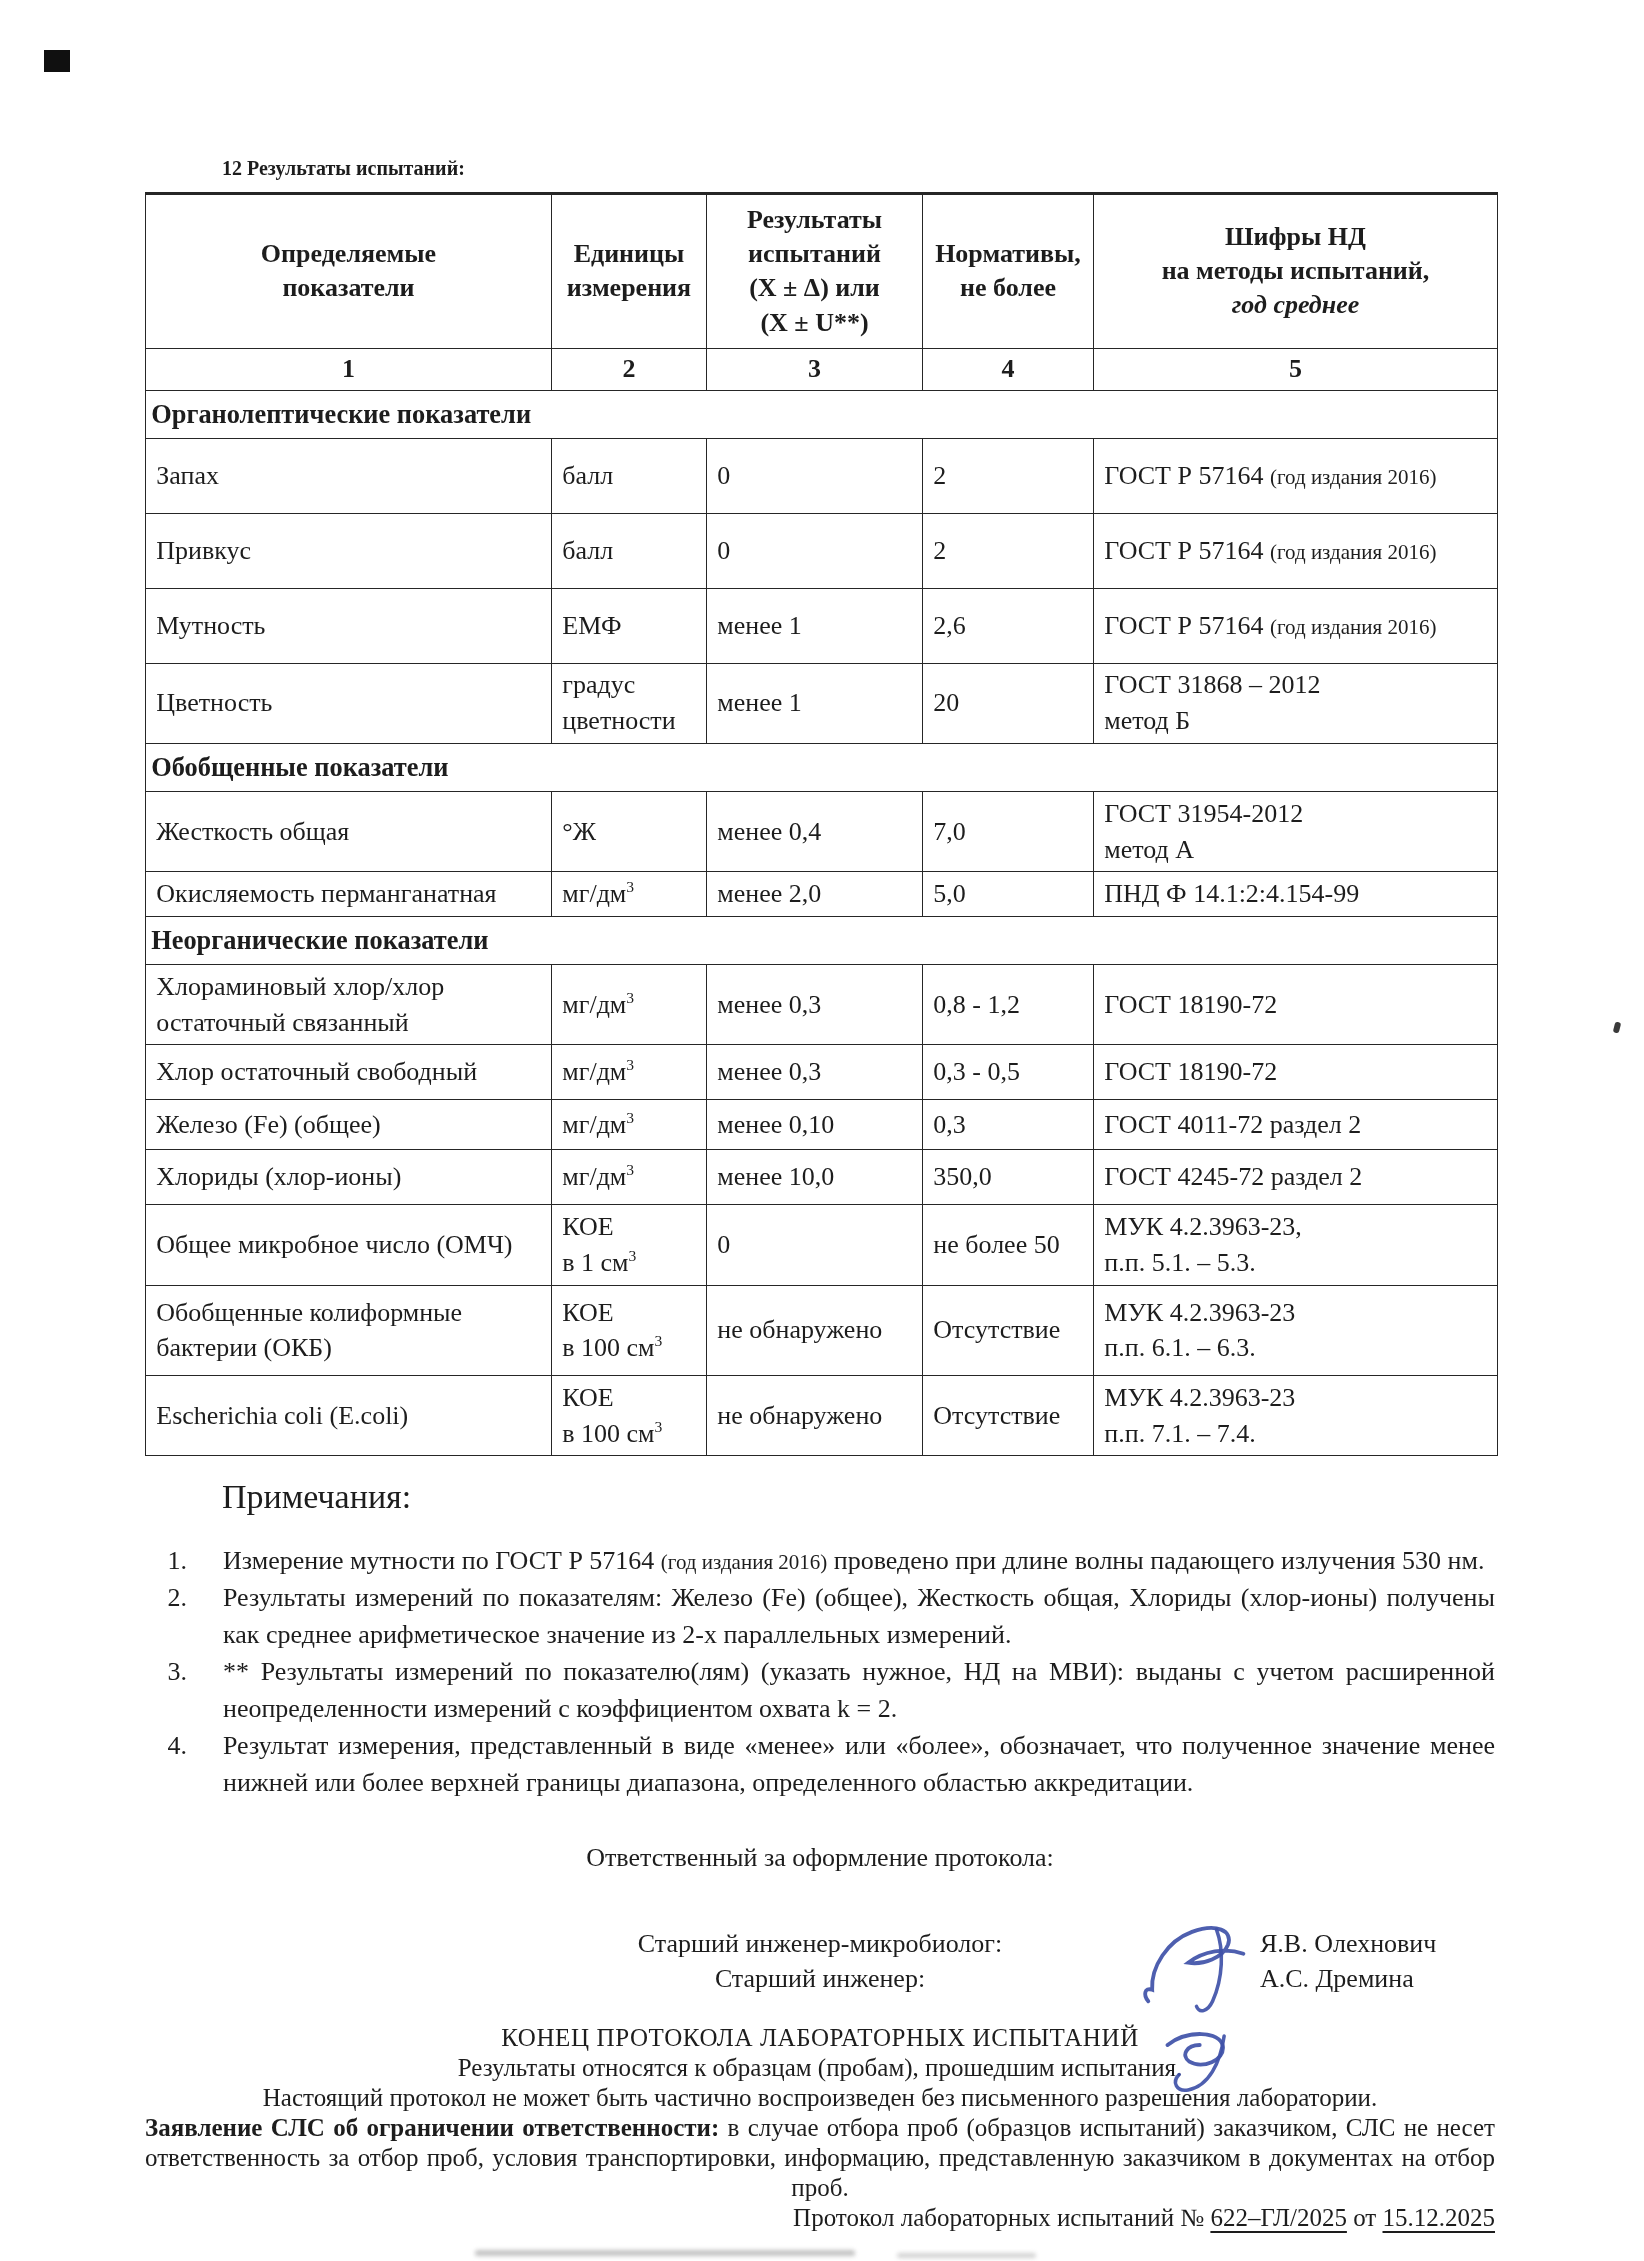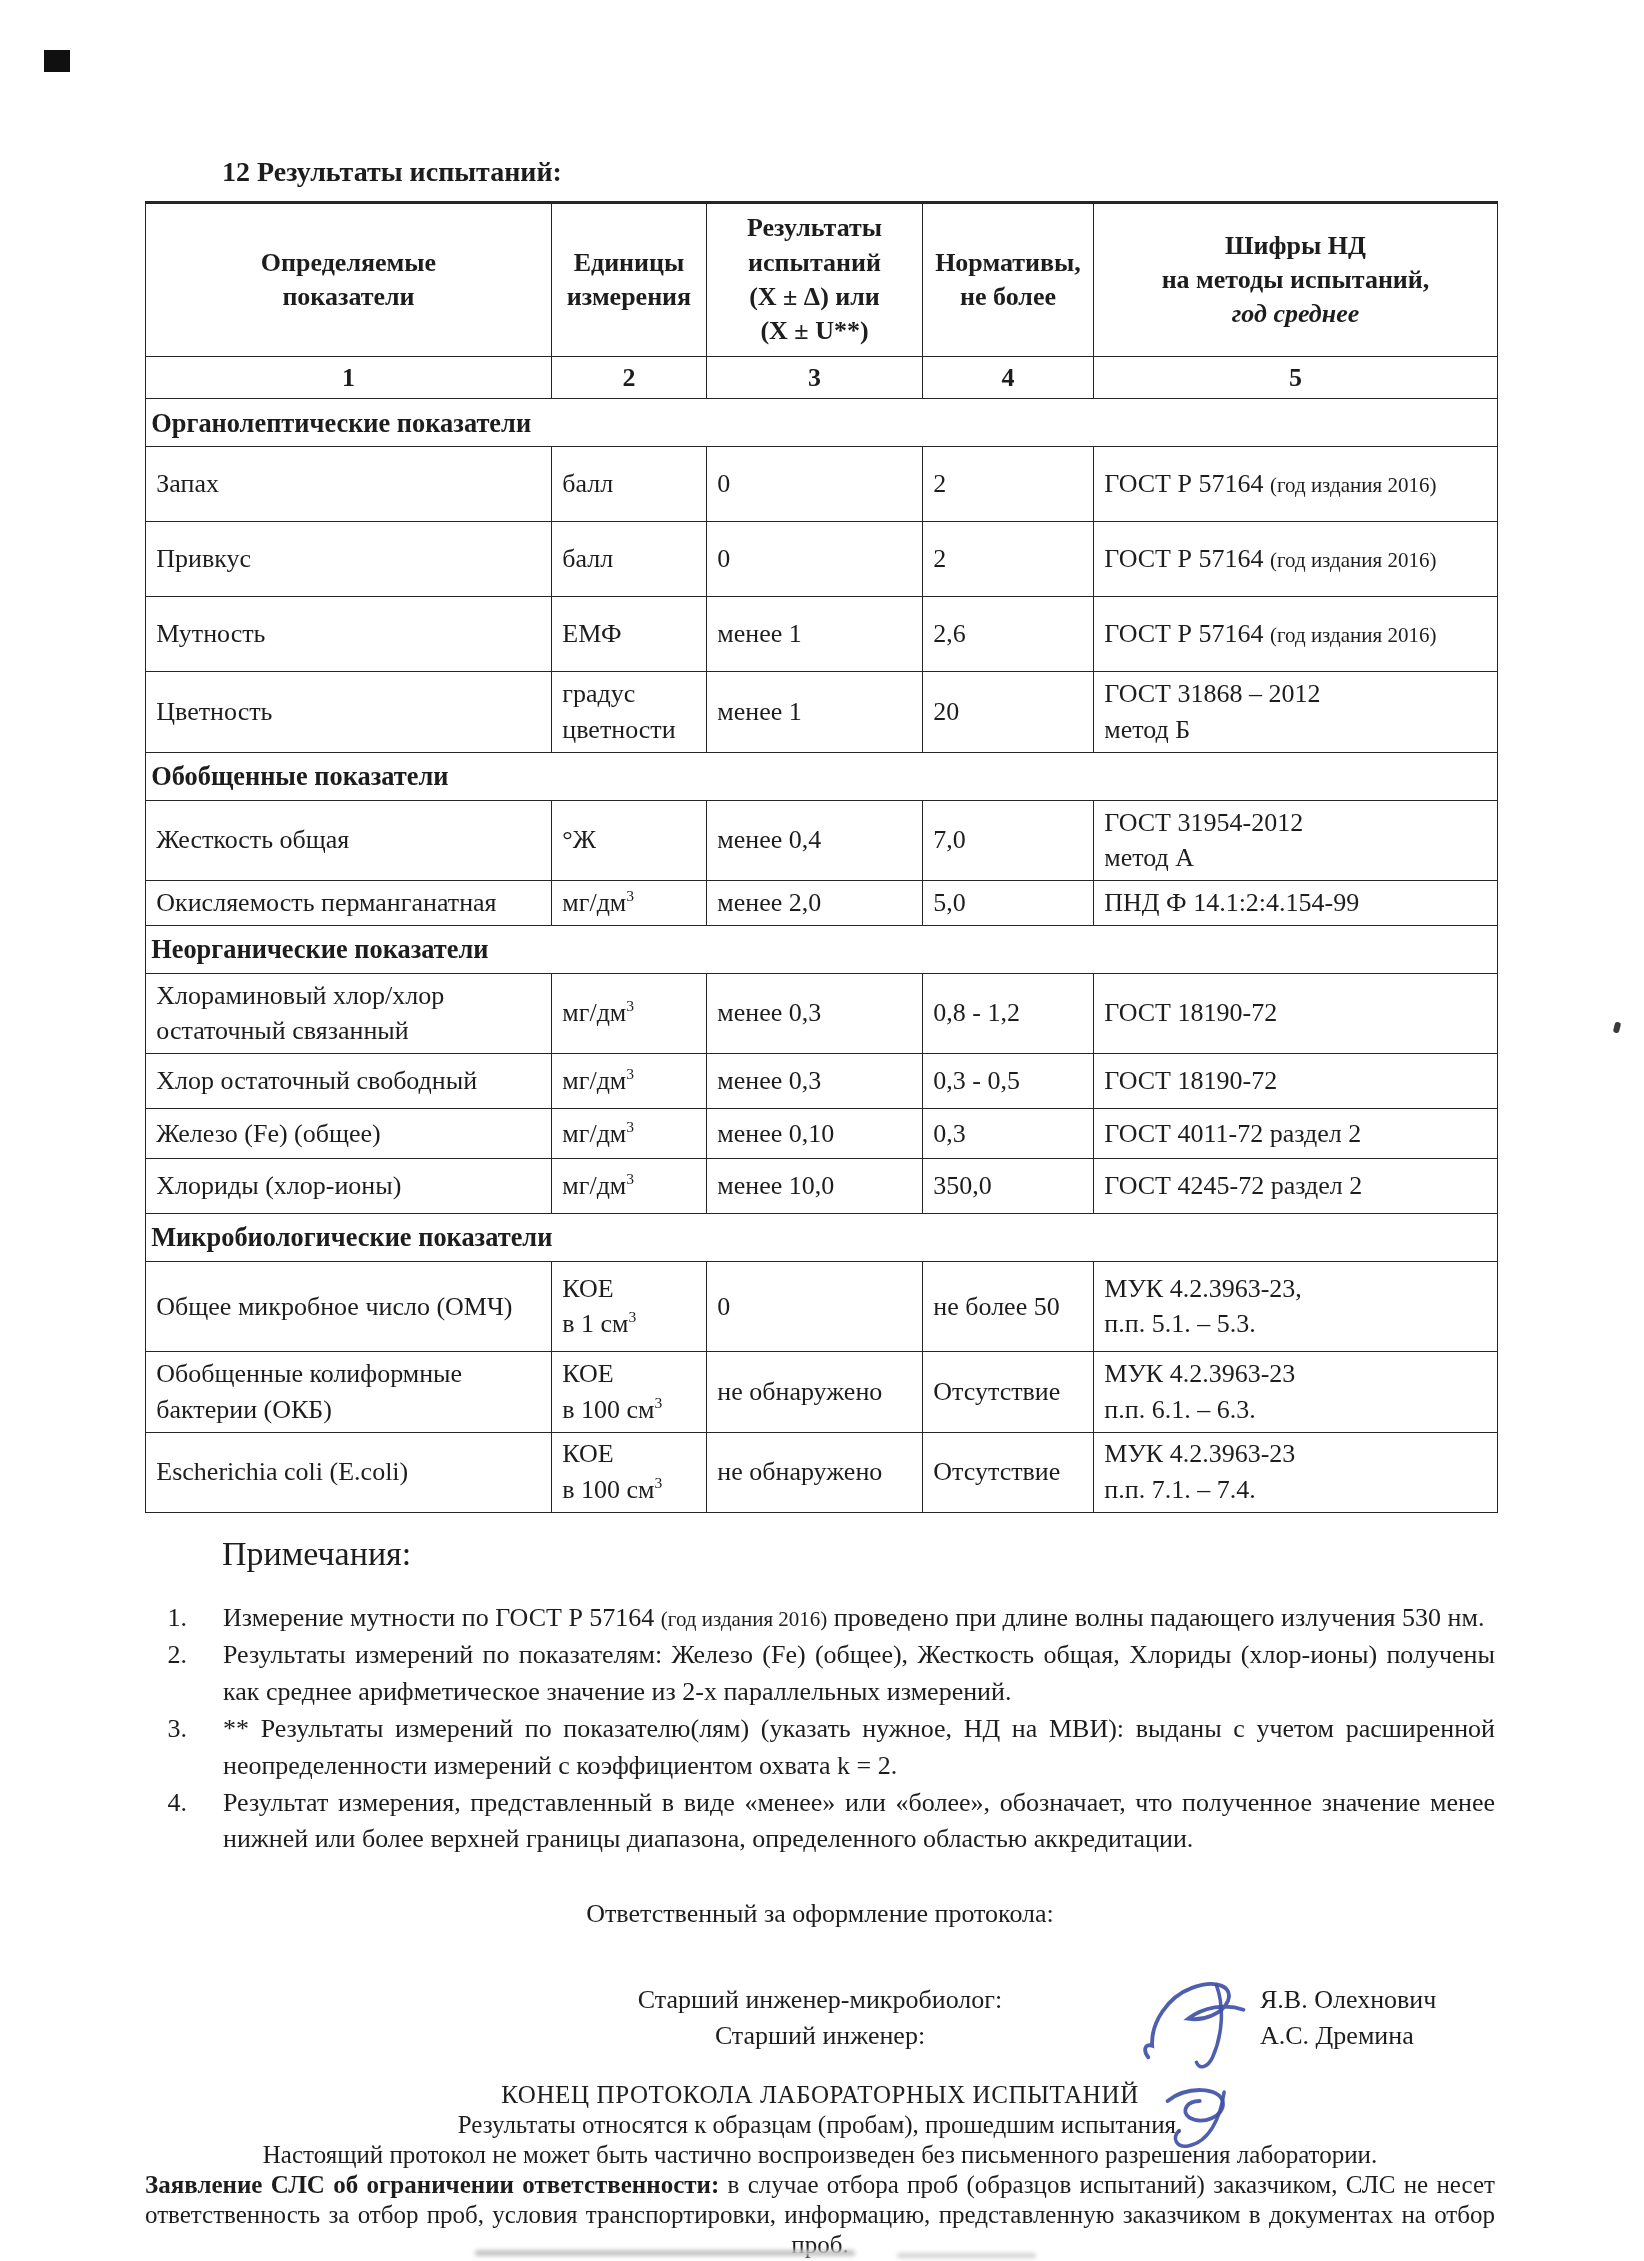--- a/index.html
+++ b/index.html
@@ -5,21 +5,21 @@
   html,body{margin:0;padding:0;background:#8a8a8a;}
   .page{
     position:relative;
     width:1644px;height:2261px;
     background:#ffffff;
     font-family:"Liberation Serif","DejaVu Serif",serif;
     color:#1d1d1d;
     overflow:hidden;
   }
   .corner-mark{position:absolute;left:44px;top:50px;width:26px;height:22px;background:#101010;}
-  .doc-title{margin:0;padding:157px 0 0 222px;font-size:28px;line-height:1.1;}
+  .doc-title{margin:0;padding:157px 0 0 222px;font-size:20px;line-height:1.1;}
   
   table.results{
     border-collapse:collapse;table-layout:fixed;
     width:1352px;margin:13px 0 0 145px;
     font-size:26px;
   }
   table.results td{
     border:1.9px solid #262626;
     padding:3.9px 10.3px;
     line-height:1.38;
@@ -203,23 +203,20 @@
           <td class="c3"><span>0,3</span></td>
           <td class="c4"><span>ГОСТ 4011-72 раздел 2</span></td>
         </tr>
         <tr class="data-row">
           <td class="c0"><span>Хлориды (хлор-ионы)</span></td>
           <td class="c1"><span>мг/дм</span><sup>3</sup></td>
           <td class="c2"><span>менее 10,0</span></td>
           <td class="c3"><span>350,0</span></td>
           <td class="c4"><span>ГОСТ 4245-72 раздел 2</span></td>
         </tr>
-        <tr class="section-row">
-          <td class="" colspan="5">Микробиологические показатели</td>
-        </tr>
         <tr class="data-row">
           <td class="c0"><span>Общее микробное число (ОМЧ)</span></td>
           <td class="c1"><span>КОЕ</span><br><span>в 1 см</span><sup>3</sup></td>
           <td class="c2"><span>0</span></td>
           <td class="c3"><span>не более 50</span></td>
           <td class="c4"><span>МУК 4.2.3963-23,</span><br><span>п.п. 5.1. – 5.3.</span></td>
         </tr>
         <tr class="data-row">
           <td class="c0"><span>Обобщенные колиформные бактерии (ОКБ)</span></td>
           <td class="c1"><span>КОЕ</span><br><span>в 100 см</span><sup>3</sup></td>

